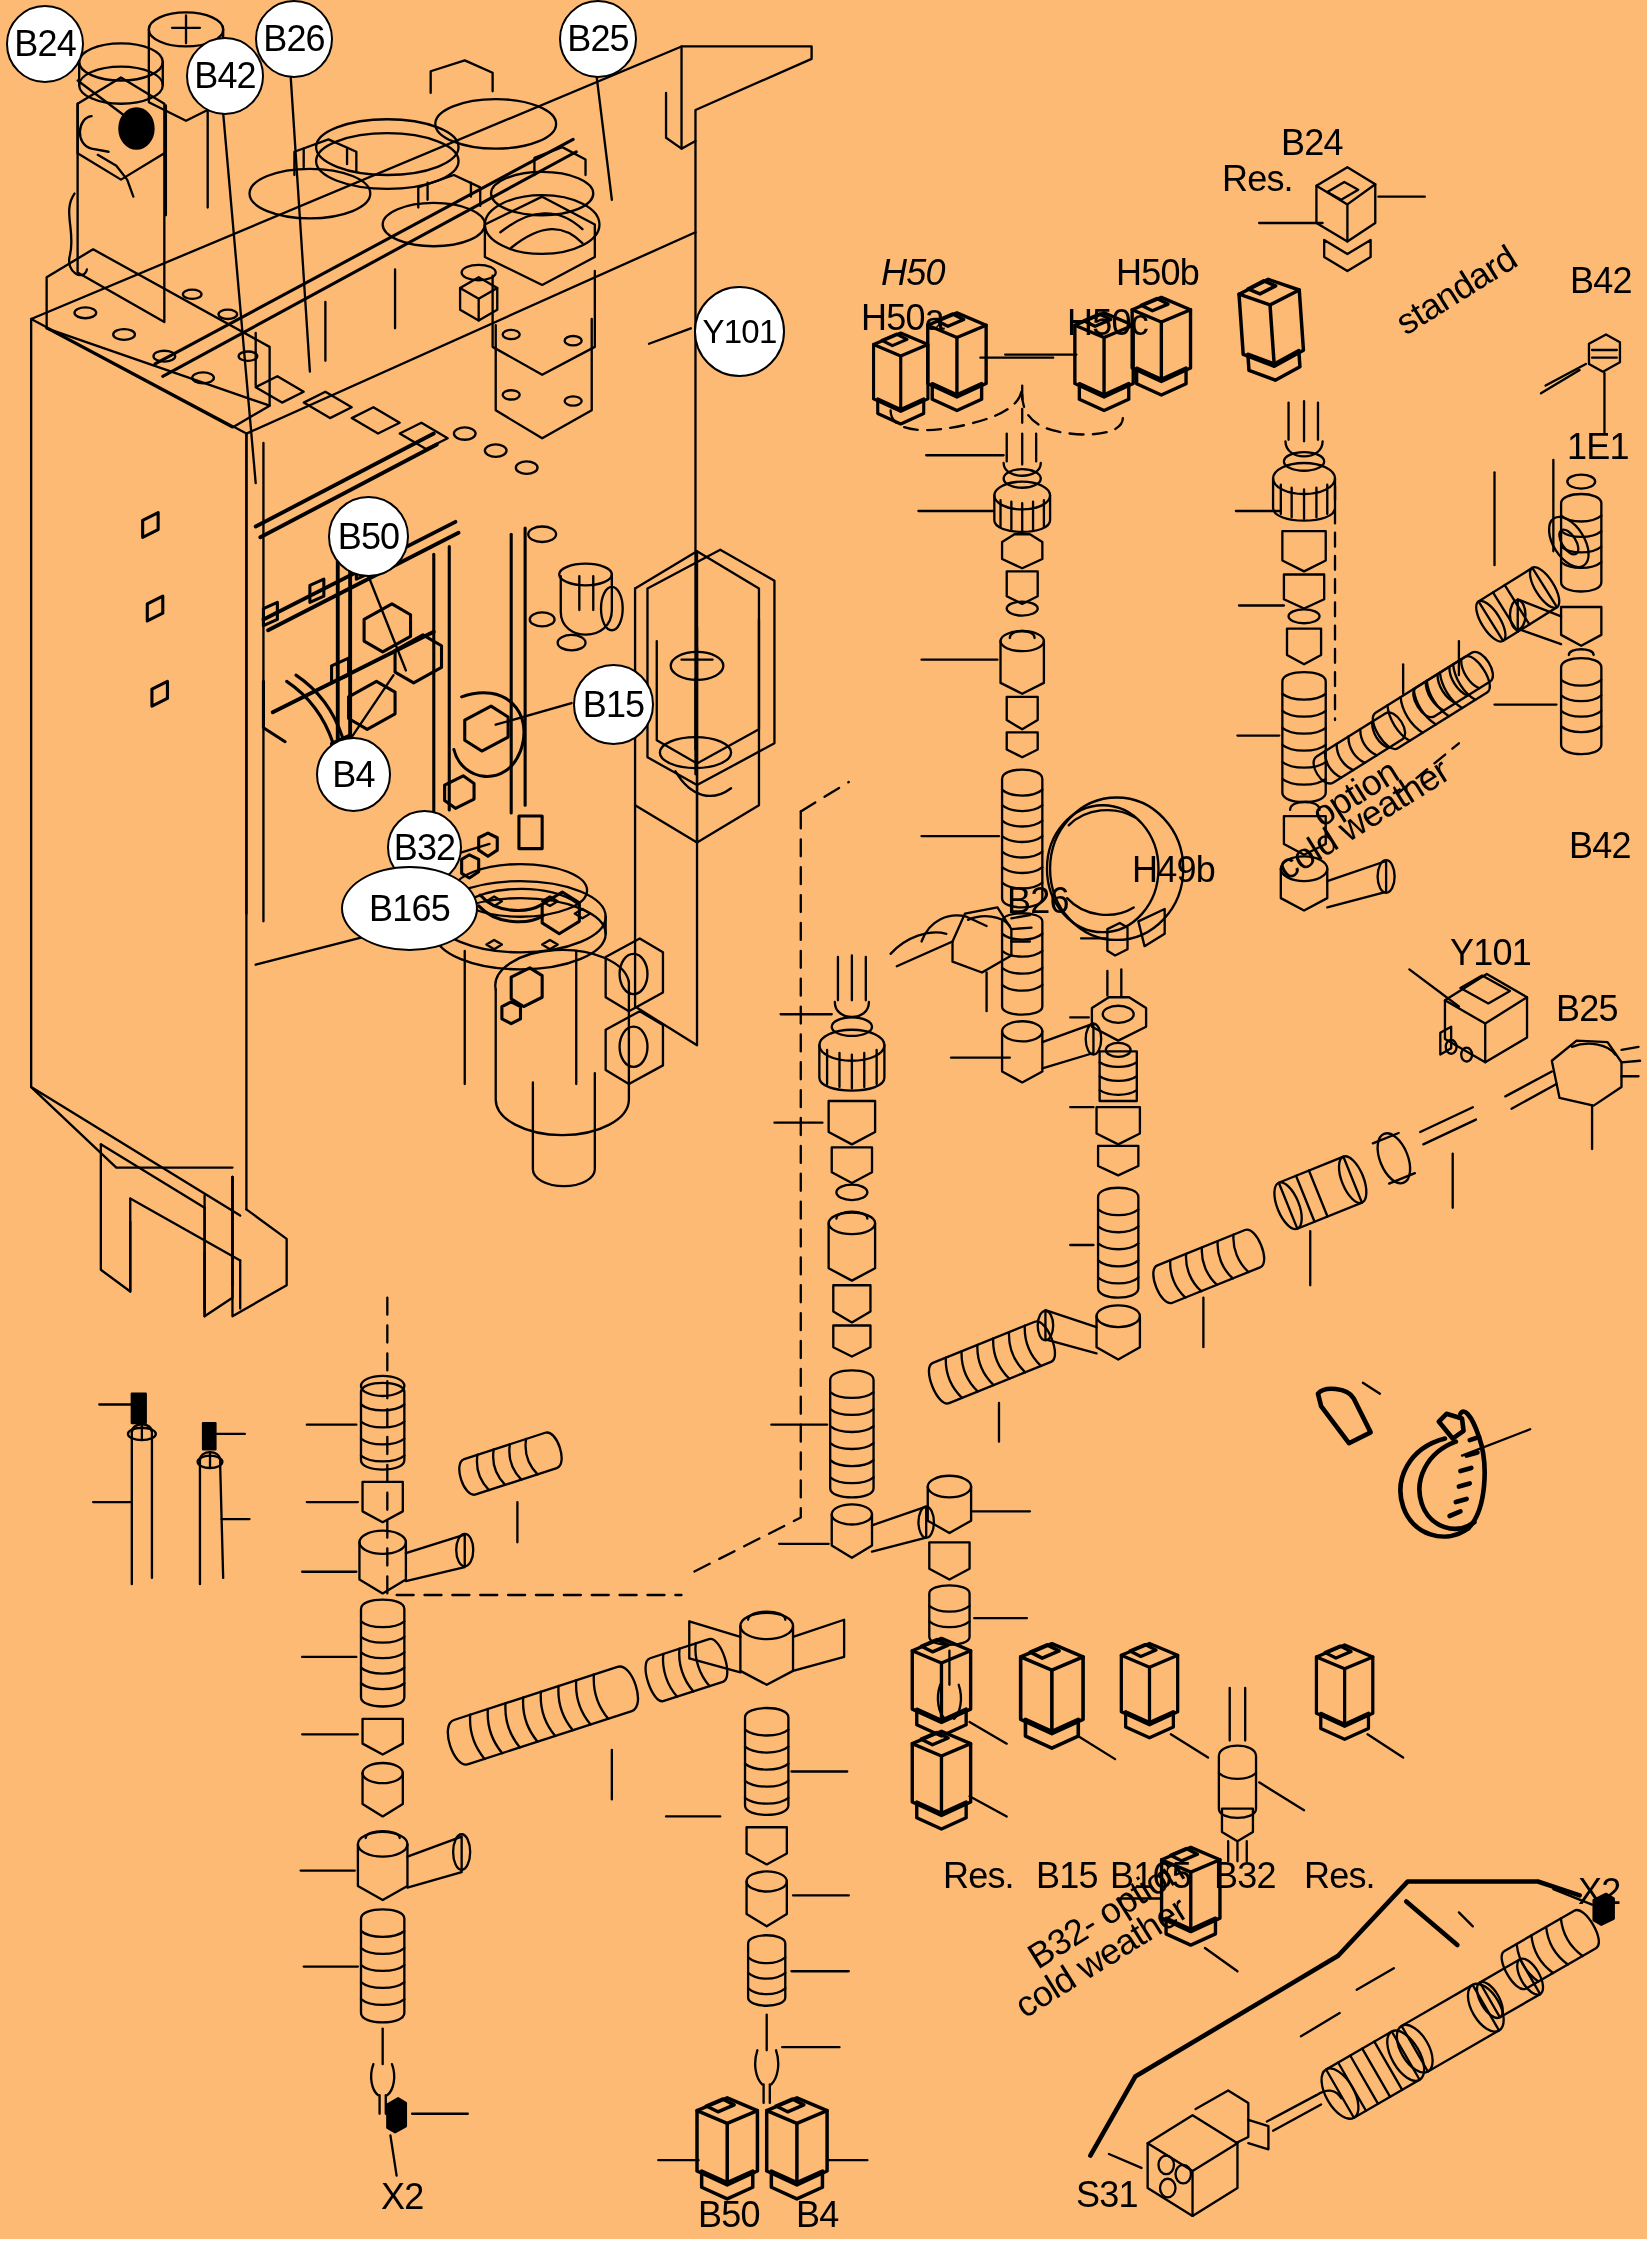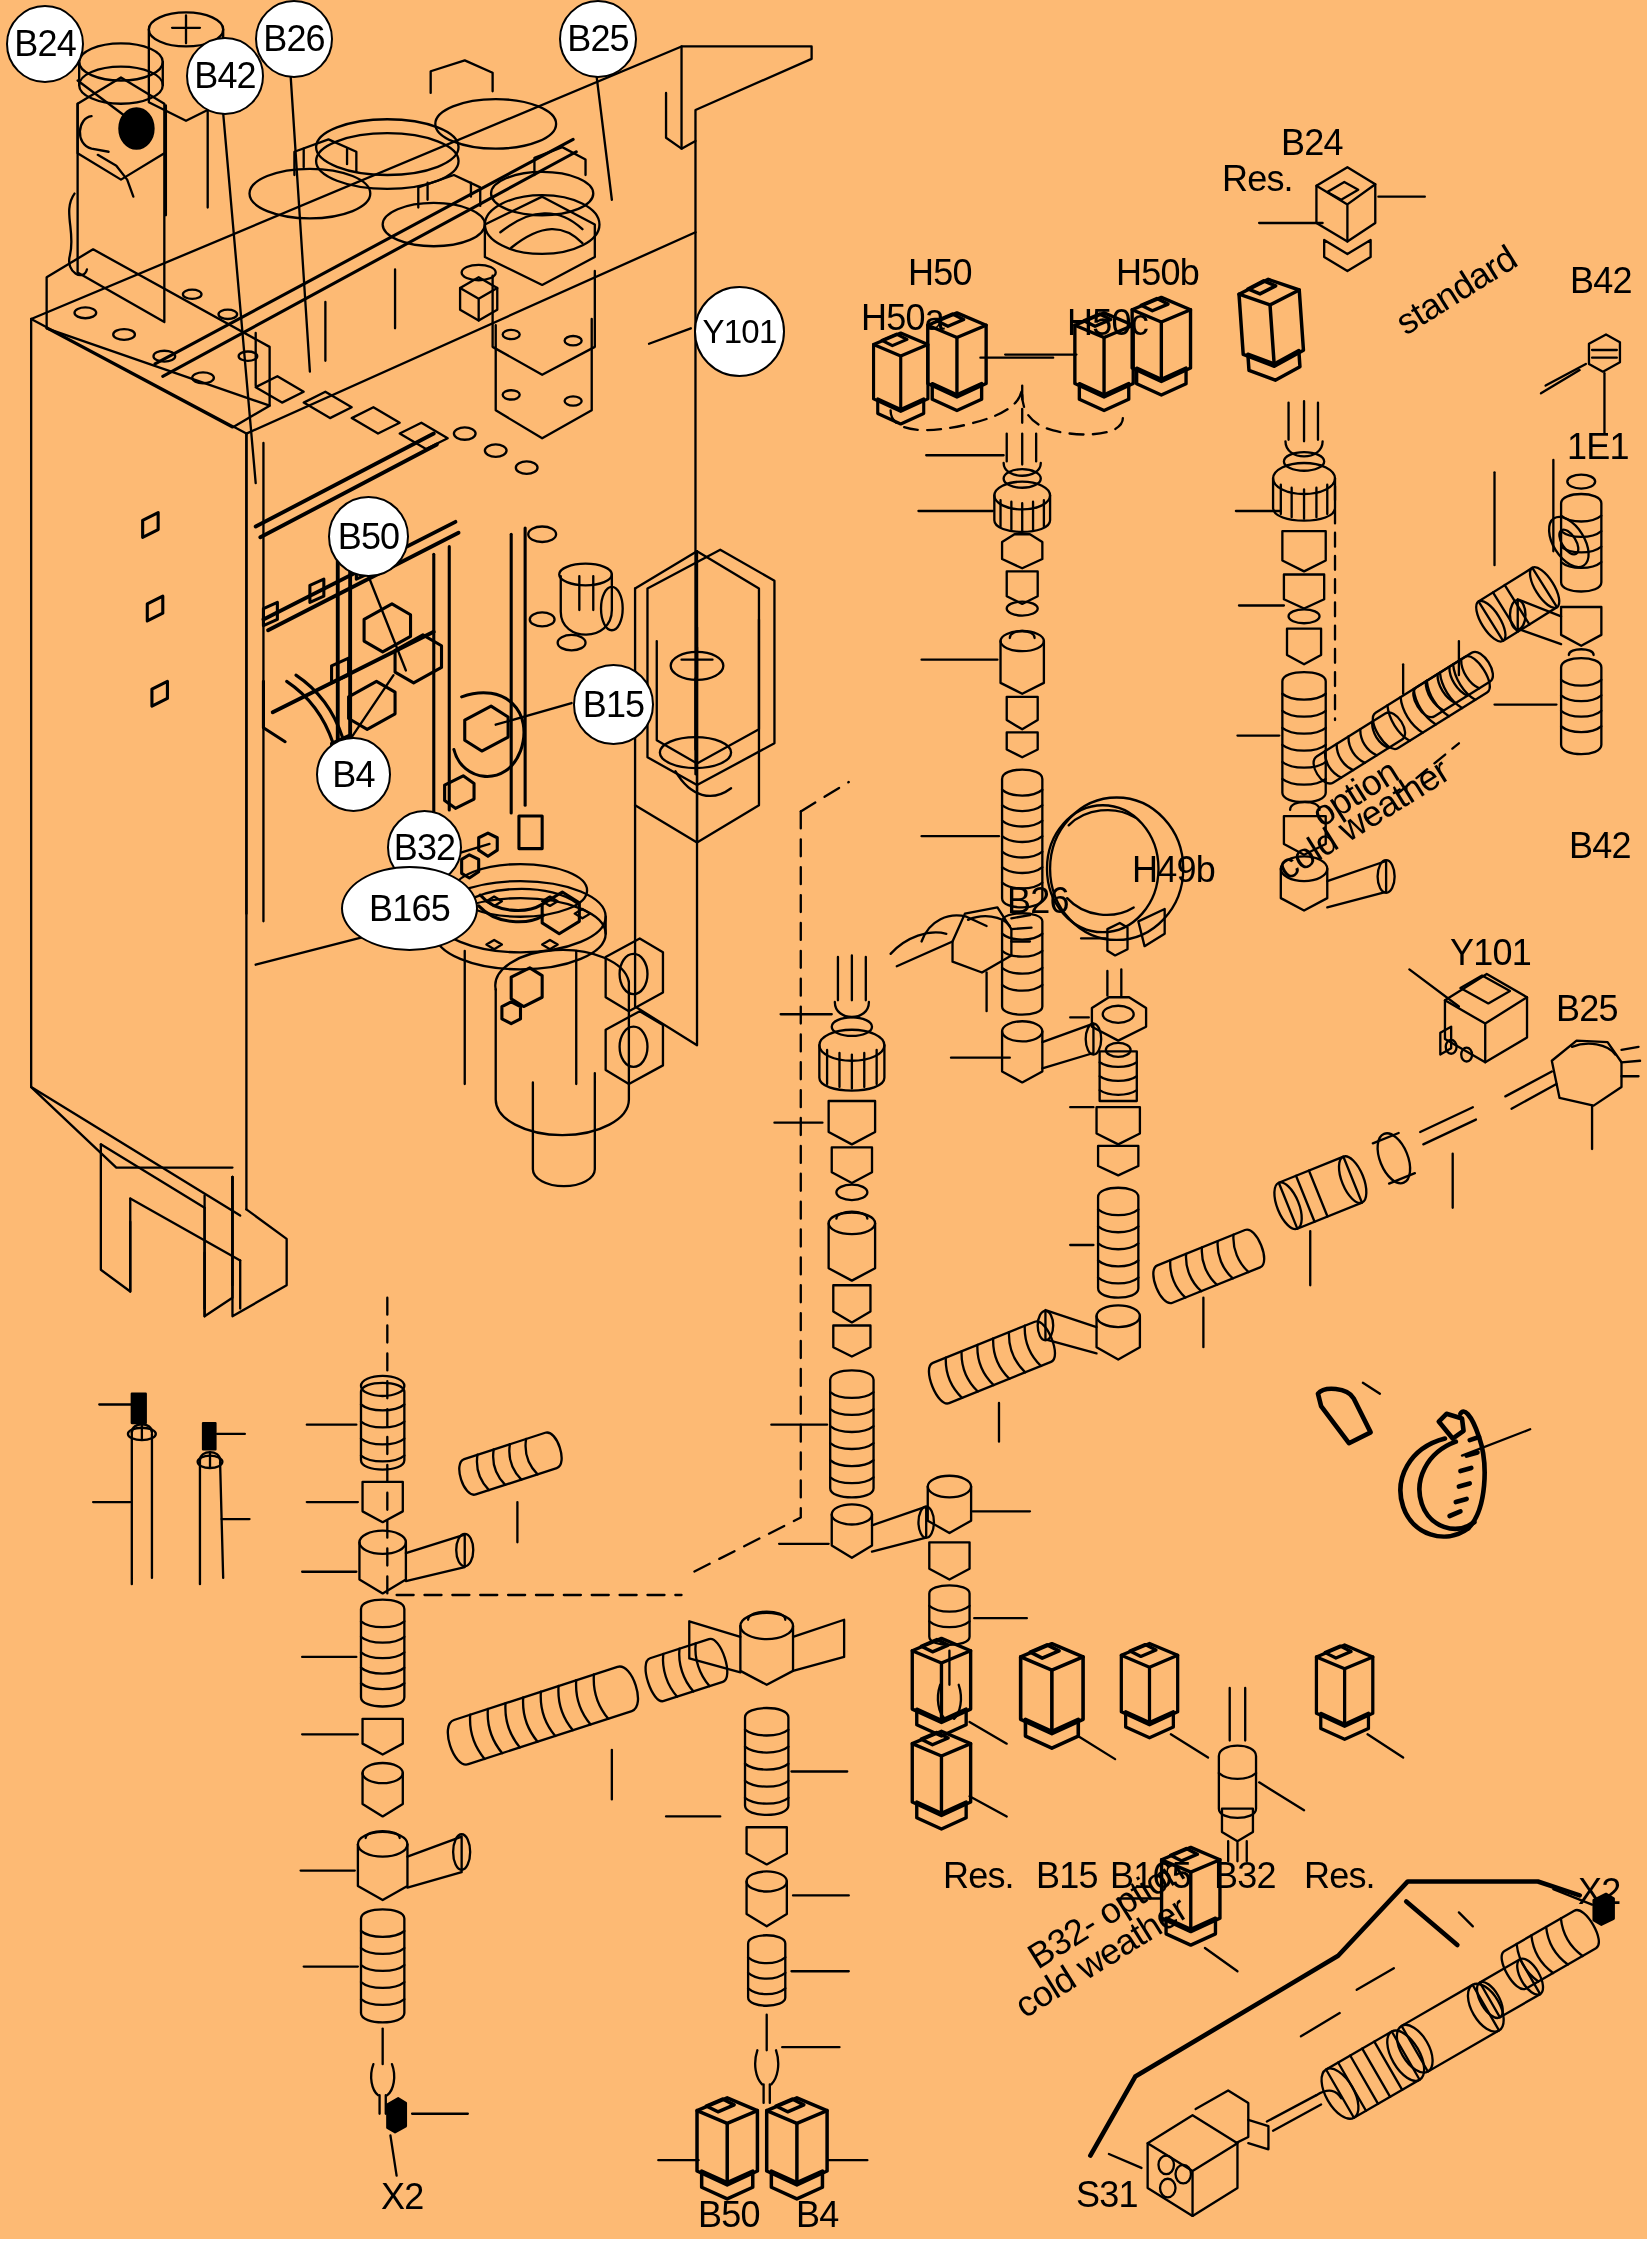--- a/index.html
+++ b/index.html
@@ -809,21 +809,21 @@
   <div class="balloon" style="left:255px;top:0px;width:74px;height:74px;">B26</div>
   <div class="balloon" style="left:186px;top:37px;width:74px;height:74px;">B42</div>
   <div class="balloon" style="left:559px;top:0px;width:74px;height:74px;">B25</div>
   <div class="balloon" style="left:694px;top:286px;width:87px;height:87px;font-size:33px;">Y101</div>
   <div class="balloon" style="left:328px;top:496px;width:77px;height:77px;">B50</div>
   <div class="balloon" style="left:573px;top:664px;width:77px;height:77px;">B15</div>
   <div class="balloon" style="left:316px;top:737px;width:71px;height:71px;">B4</div>
   <div class="balloon" style="left:387px;top:810px;width:71px;height:71px;">B32</div>
   <div class="balloon" style="left:341px;top:866px;width:133px;height:81px;border-radius:50%;">B165</div>
 
-  <div class="lbl lbl-plain" style="left:908px;top:255px;">H50</div>
+  <div class="lbl lbl-plain" style="left:881px;top:255px;font-style:italic;">H50</div>
   <div class="lbl lbl-plain" style="left:861px;top:300px;text-align:center;">H50a</div>
   <div class="lbl lbl-plain" style="left:1116px;top:255px;">H50b</div>
   <div class="lbl lbl-plain" style="left:1067px;top:305px;">H50c</div>
 
   <div class="lbl lbl-plain" style="left:1281px;top:125px;">B24</div>
   <div class="lbl lbl-plain" style="left:1222px;top:161px;">Res.</div>
 
   <div class="lbl lbl-plain" style="left:1570px;top:263px;">B42</div>
   <div class="lbl lbl-plain rot" style="left:1409px;top:305px;transform:rotate(-32deg);">standard</div>
   <div class="lbl lbl-plain" style="left:1567px;top:429px;">1E1</div>

